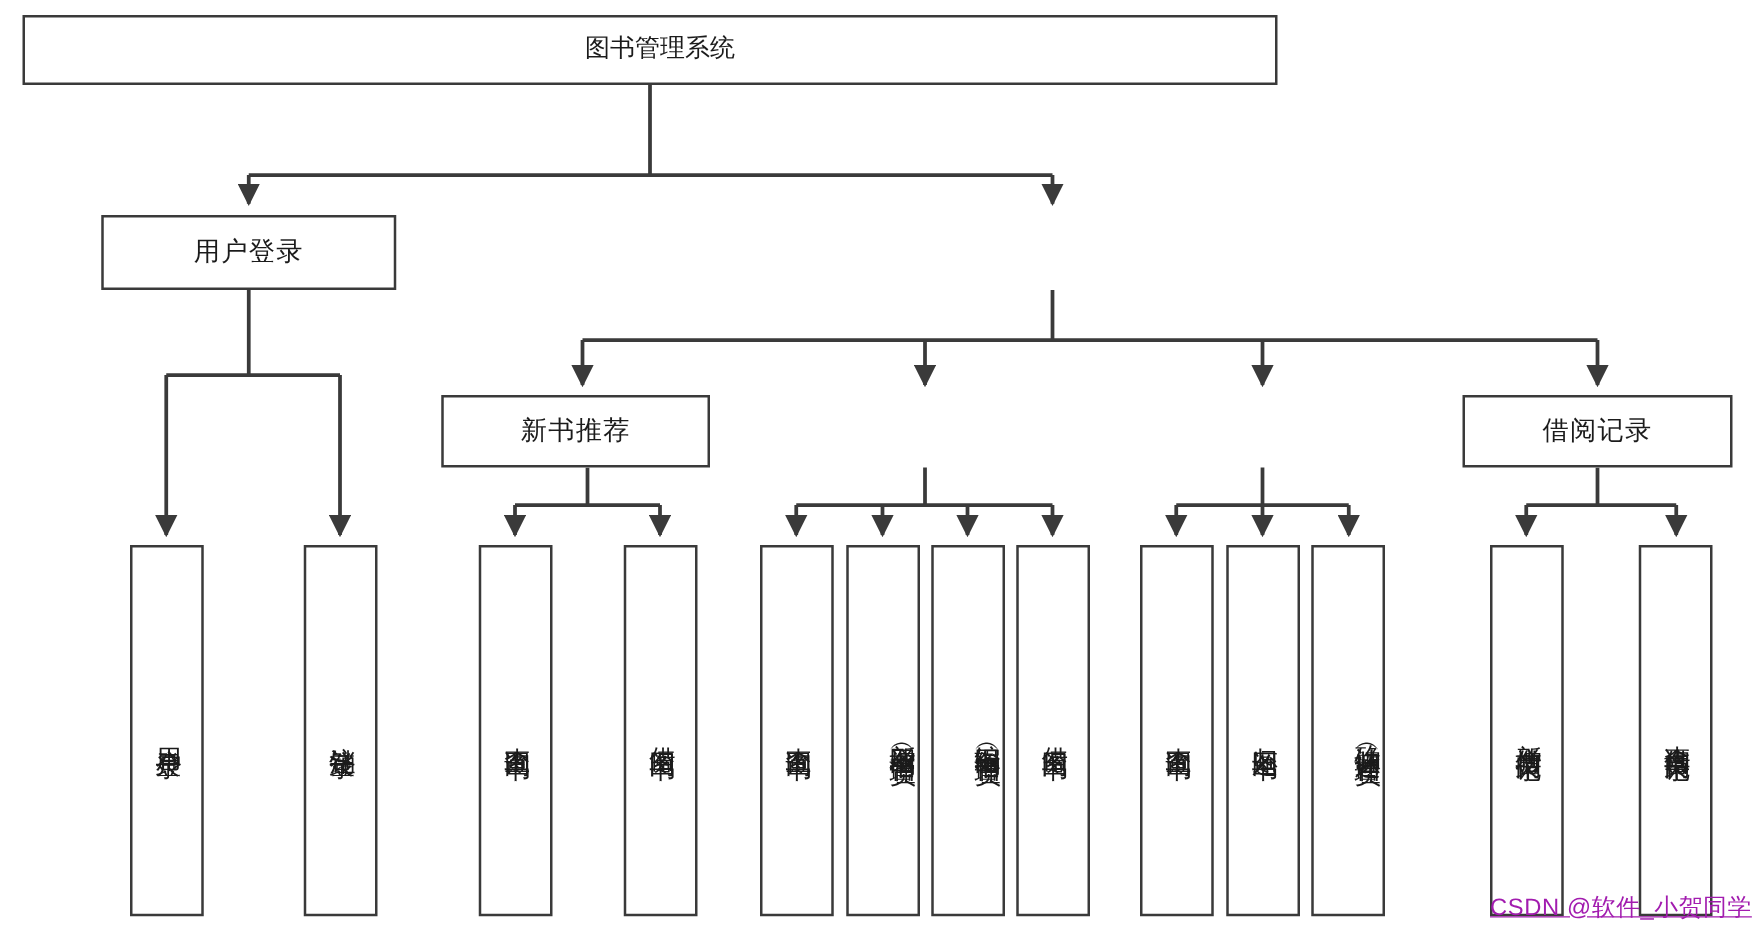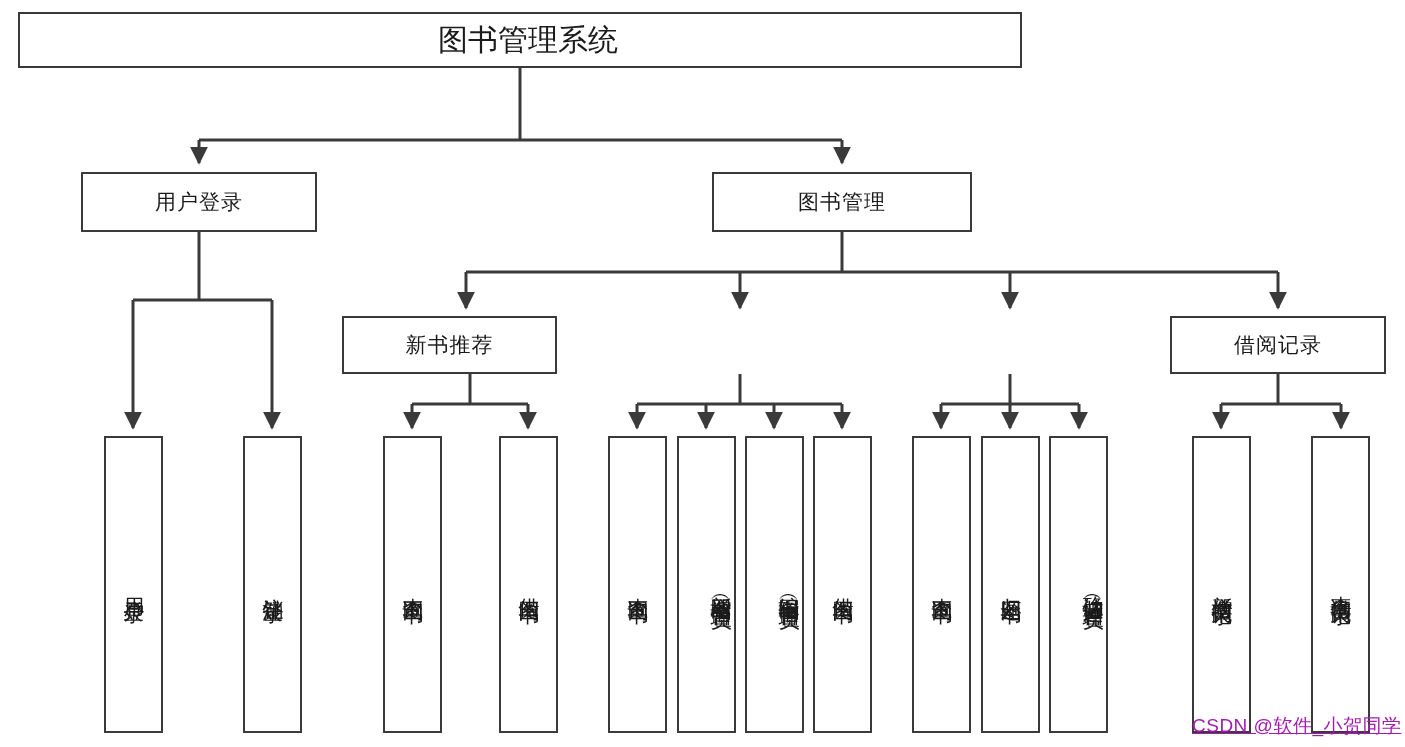--- a/index.html
+++ b/index.html
@@ -35,21 +35,21 @@
     justify-content: center;
     color: #1b1b1b;
     line-height: 1.28;
     text-align: center;
   }
   .node.horiz {
     font-size: 21px;
     letter-spacing: 1px;
   }
   .node.root {
-    font-size: 30px;
+    font-size: 20px;
     padding-left: 16px;
   }
   .node.leaf {
     writing-mode: vertical-rl;
     text-orientation: upright;
     font-size: 21px;
     letter-spacing: 2px;
     align-items: flex-start;
     justify-content: center;
     padding-top: 6px;
@@ -123,25 +123,22 @@
     </g>
   </svg>
 
   <div class="node root" style="left:18px; top:12px; width:1004px; height:56px;">
     <span>图书管理系统</span>
   </div>
 
   <div class="node horiz" style="left:81px; top:172px; width:236px; height:60px;">
     <span>用户登录</span>
   </div>
-  <div class="node horiz" style="left:712px; top:172px; width:260px; height:60px;">
-    <span>图书管理</span>
-  </div>
 
-  <div class="node horiz" style="left:342px; top:316px; width:215px; height:58px;">
+  <div class="node horiz" style="left:353px; top:316px; width:215px; height:58px;">
     <span>新书推荐</span>
   </div>
   <div class="node horiz" style="left:1170px; top:316px; width:216px; height:58px;">
     <span>借阅记录</span>
   </div>
 
   <div class="node leaf mid" style="left:104px; top:436px; width:59px; height:297px;">
     <span>用户登录</span>
   </div>
   <div class="node leaf mid" style="left:243px; top:436px; width:59px; height:297px;">

